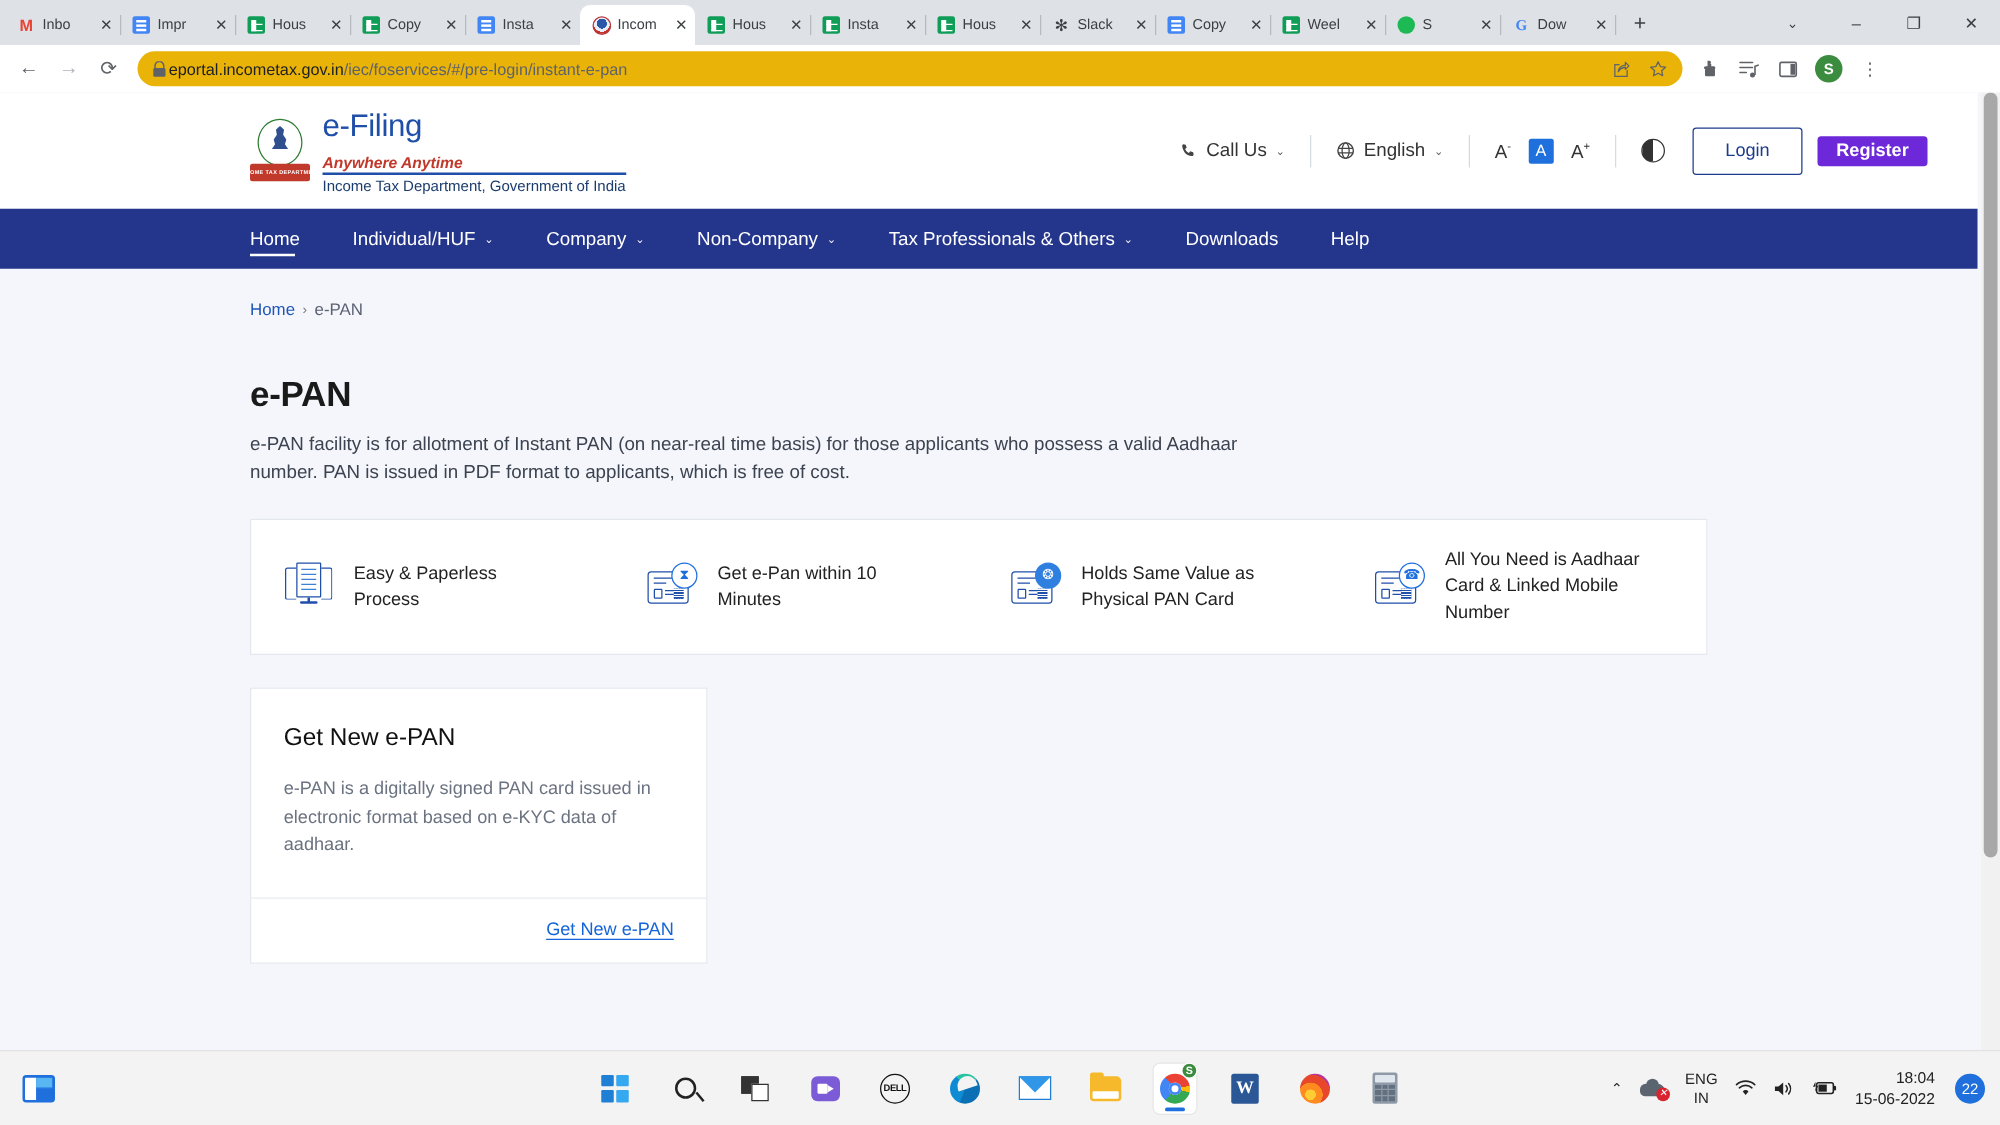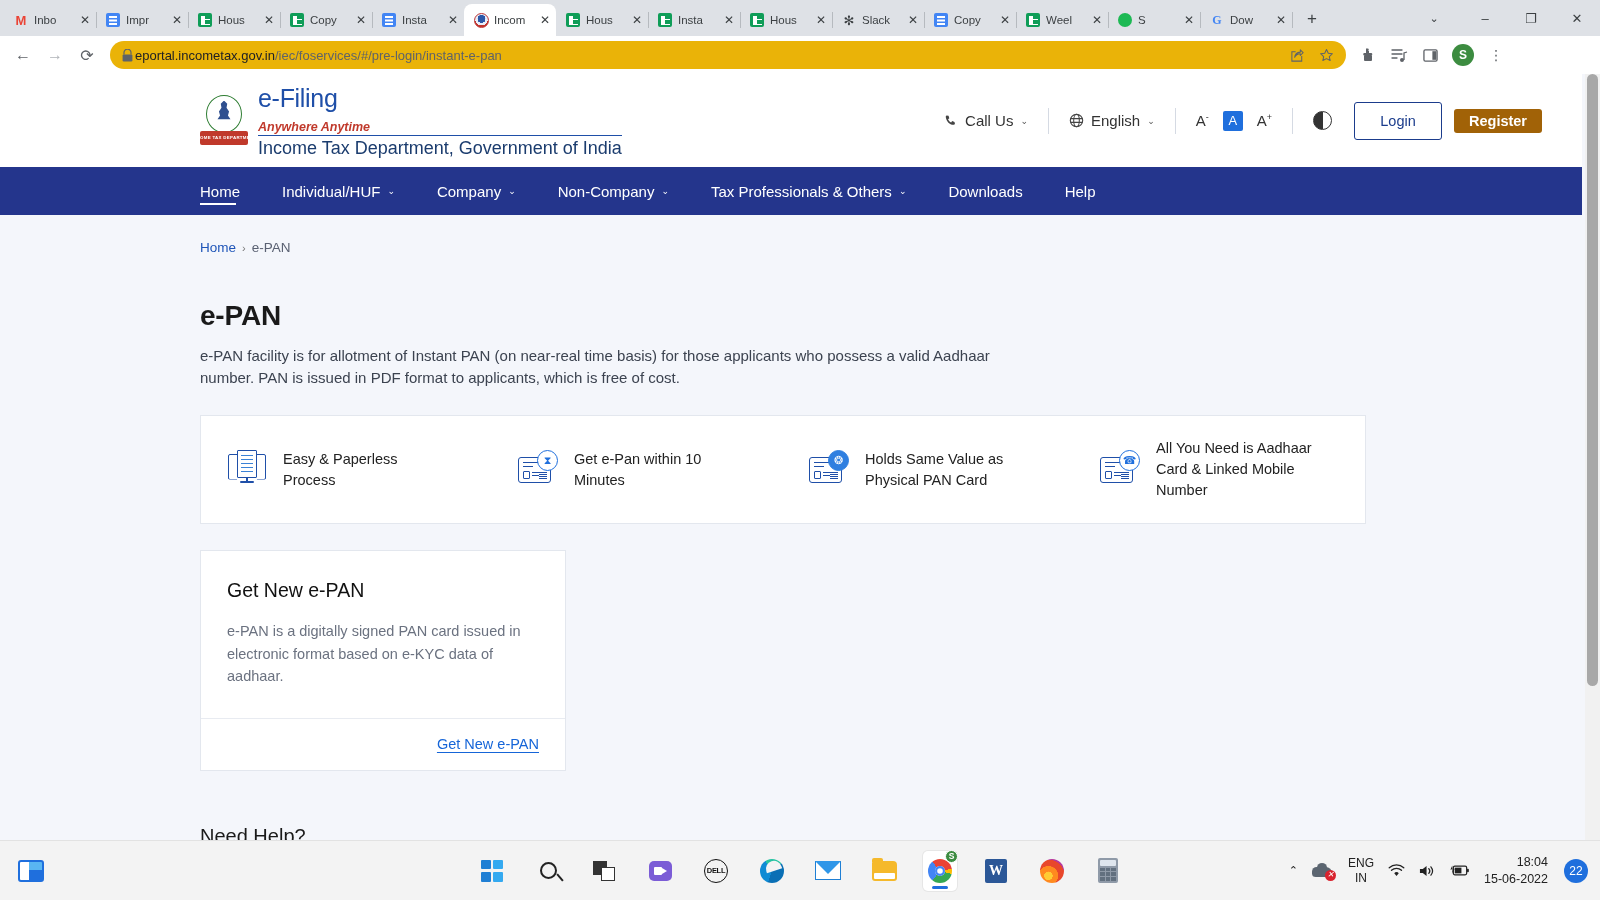--- a/index.html
+++ b/index.html
@@ -156,21 +156,21 @@
     color: #fff; font-size: 4.4px; letter-spacing: .3px; white-space: nowrap;
     font-weight: bold;
   }
   #brand-text { padding-top: 2px; }
   #brand-line1 { display: flex; align-items: baseline; gap: 7px; flex-direction: column; }
   #efiling { font-size: 25px; color: #1f4fa8; letter-spacing: -.3px; }
   #anywhere {
     font-size: 12.5px; color: #c0392b; font-style: italic; font-weight: bold;
   }
   #brand-rule { height: 1.5px; background: #1f4fa8; margin: 1px 0 2px; }
-  #brand-line2 { font-size: 18px; color: #1b3c6e; }
+  #brand-line2 { font-size: 12px; color: #1b3c6e; }
 
   #header-right {
     margin-left: auto; display: flex; align-items: center; gap: 0;
   }
   .hdr-sep { width: 1px; height: 26px; background: #d5dae3; margin: 0 20px; }
   .hdr-item {
     display: flex; align-items: center; gap: 7px;
     font-size: 15px; color: #333; white-space: nowrap;
   }
   .caret { font-size: 9px; color: #555; }
@@ -187,21 +187,21 @@
     width: 19px; height: 19px; border-radius: 50%;
     border: 1.8px solid #333;
     background: linear-gradient(90deg, #333 0 50%, #fff 50% 100%);
   }
   #login-btn {
     width: 88px; height: 38px; border: 1.4px solid #1b3c8c; border-radius: 3px;
     background: #fff; color: #1b3c8c; font-size: 14.5px;
     display: flex; align-items: center; justify-content: center; margin-left: 22px;
   }
   #register-btn {
-    width: 88px; height: 24px; border-radius: 3px; background: #a16207;
+    width: 88px; height: 24px; border-radius: 3px; background: #6d28d9;
     color: #fff; font-size: 14.5px; font-weight: bold;
     display: flex; align-items: center; justify-content: center; margin-left: 12px;
   }
 
   
   #main-nav {
     height: 48px; background: #24358c; display: flex; align-items: center;
     padding-left: 200px; gap: 0;
   }
   .nav-item {
@@ -791,21 +791,20 @@
             <div class="card-body">
               <div class="card-title">Get New e-PAN</div>
               <div class="card-desc">e-PAN is a digitally signed PAN card issued in electronic format based on e-KYC data of aadhaar.</div>
             </div>
             <div class="card-footer">
               <a class="card-link underlined">Get New e-PAN</a>
             </div>
           </div>
         </div>
 
-        <div id="need-help-title">Need Help?</div>
 
       </div>
     </div>
 
     <div id="scrollbar-track">
       <div id="scrollbar-thumb"></div>
     </div>
   </div>
 
   <div id="taskbar">

